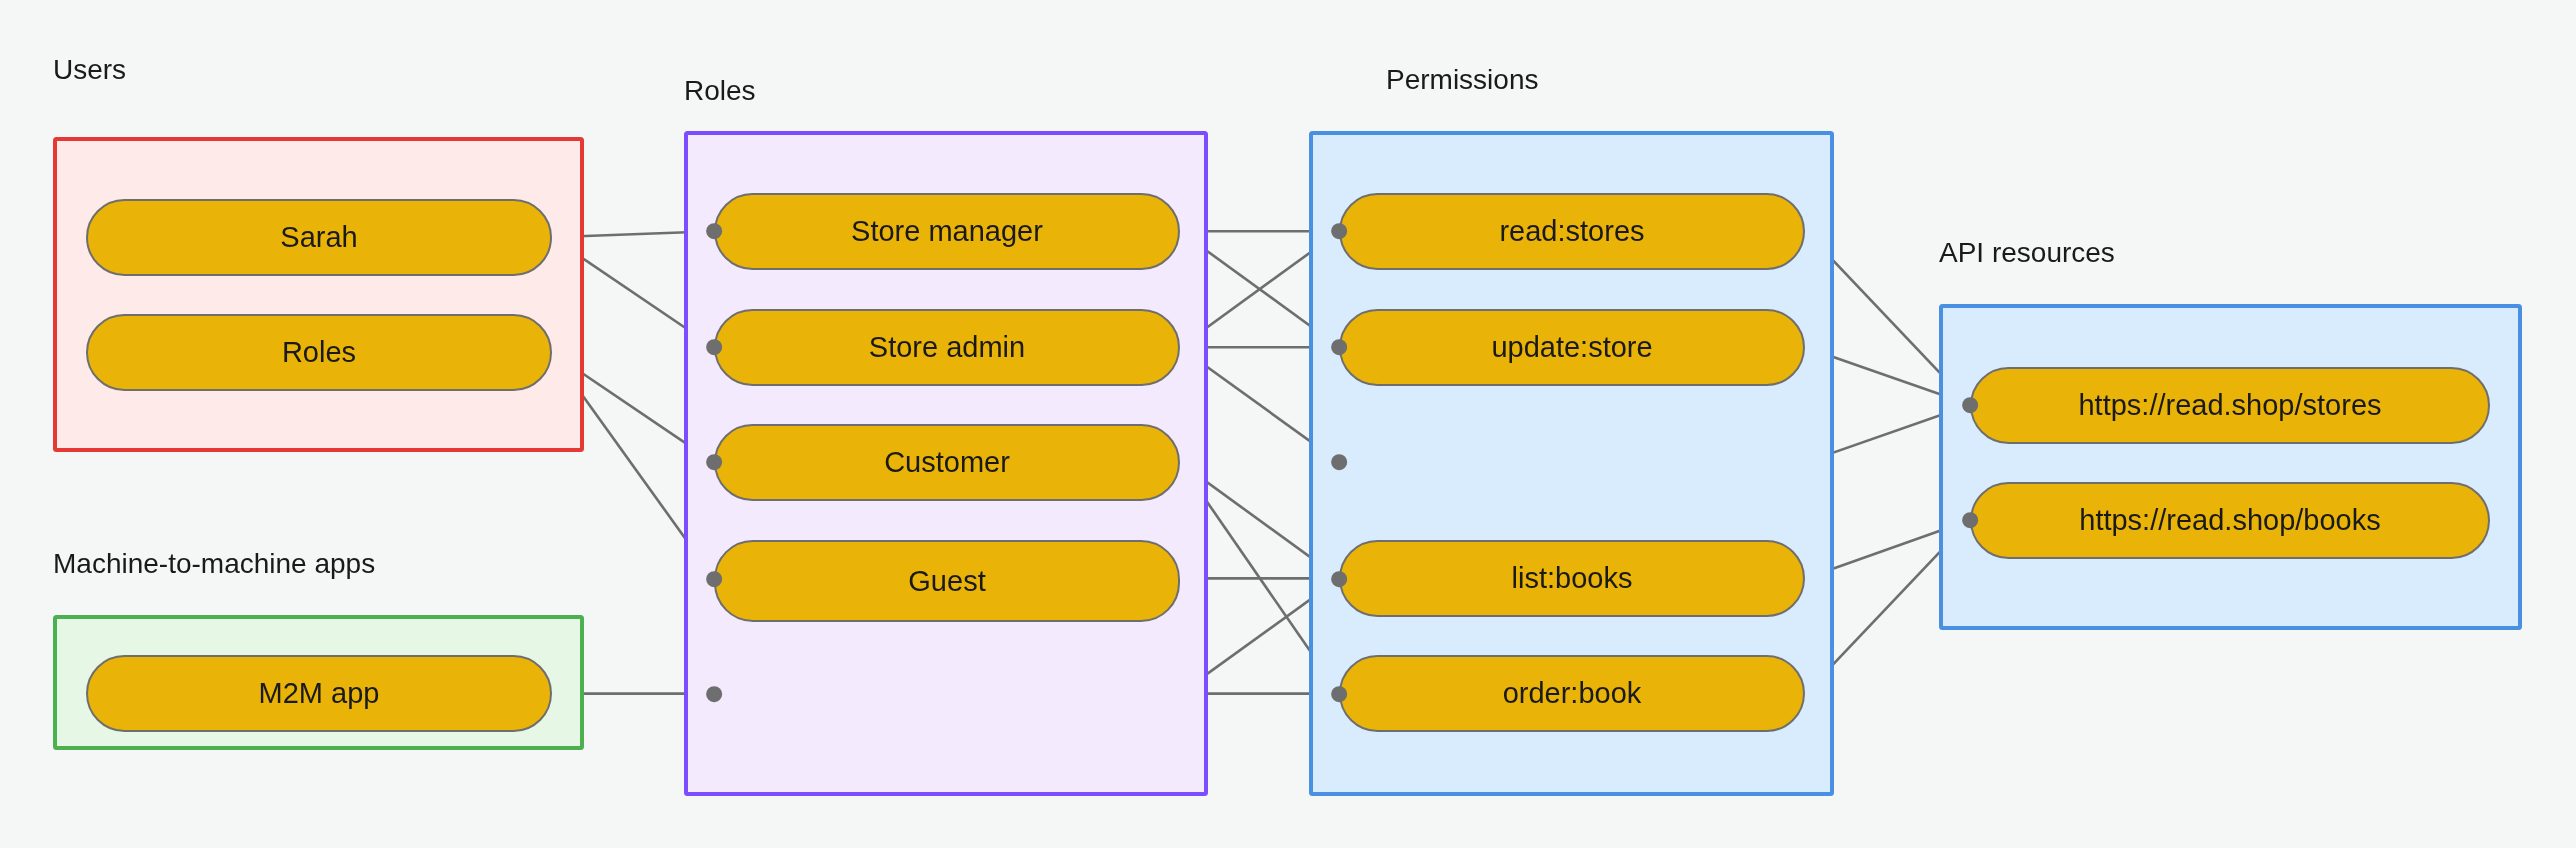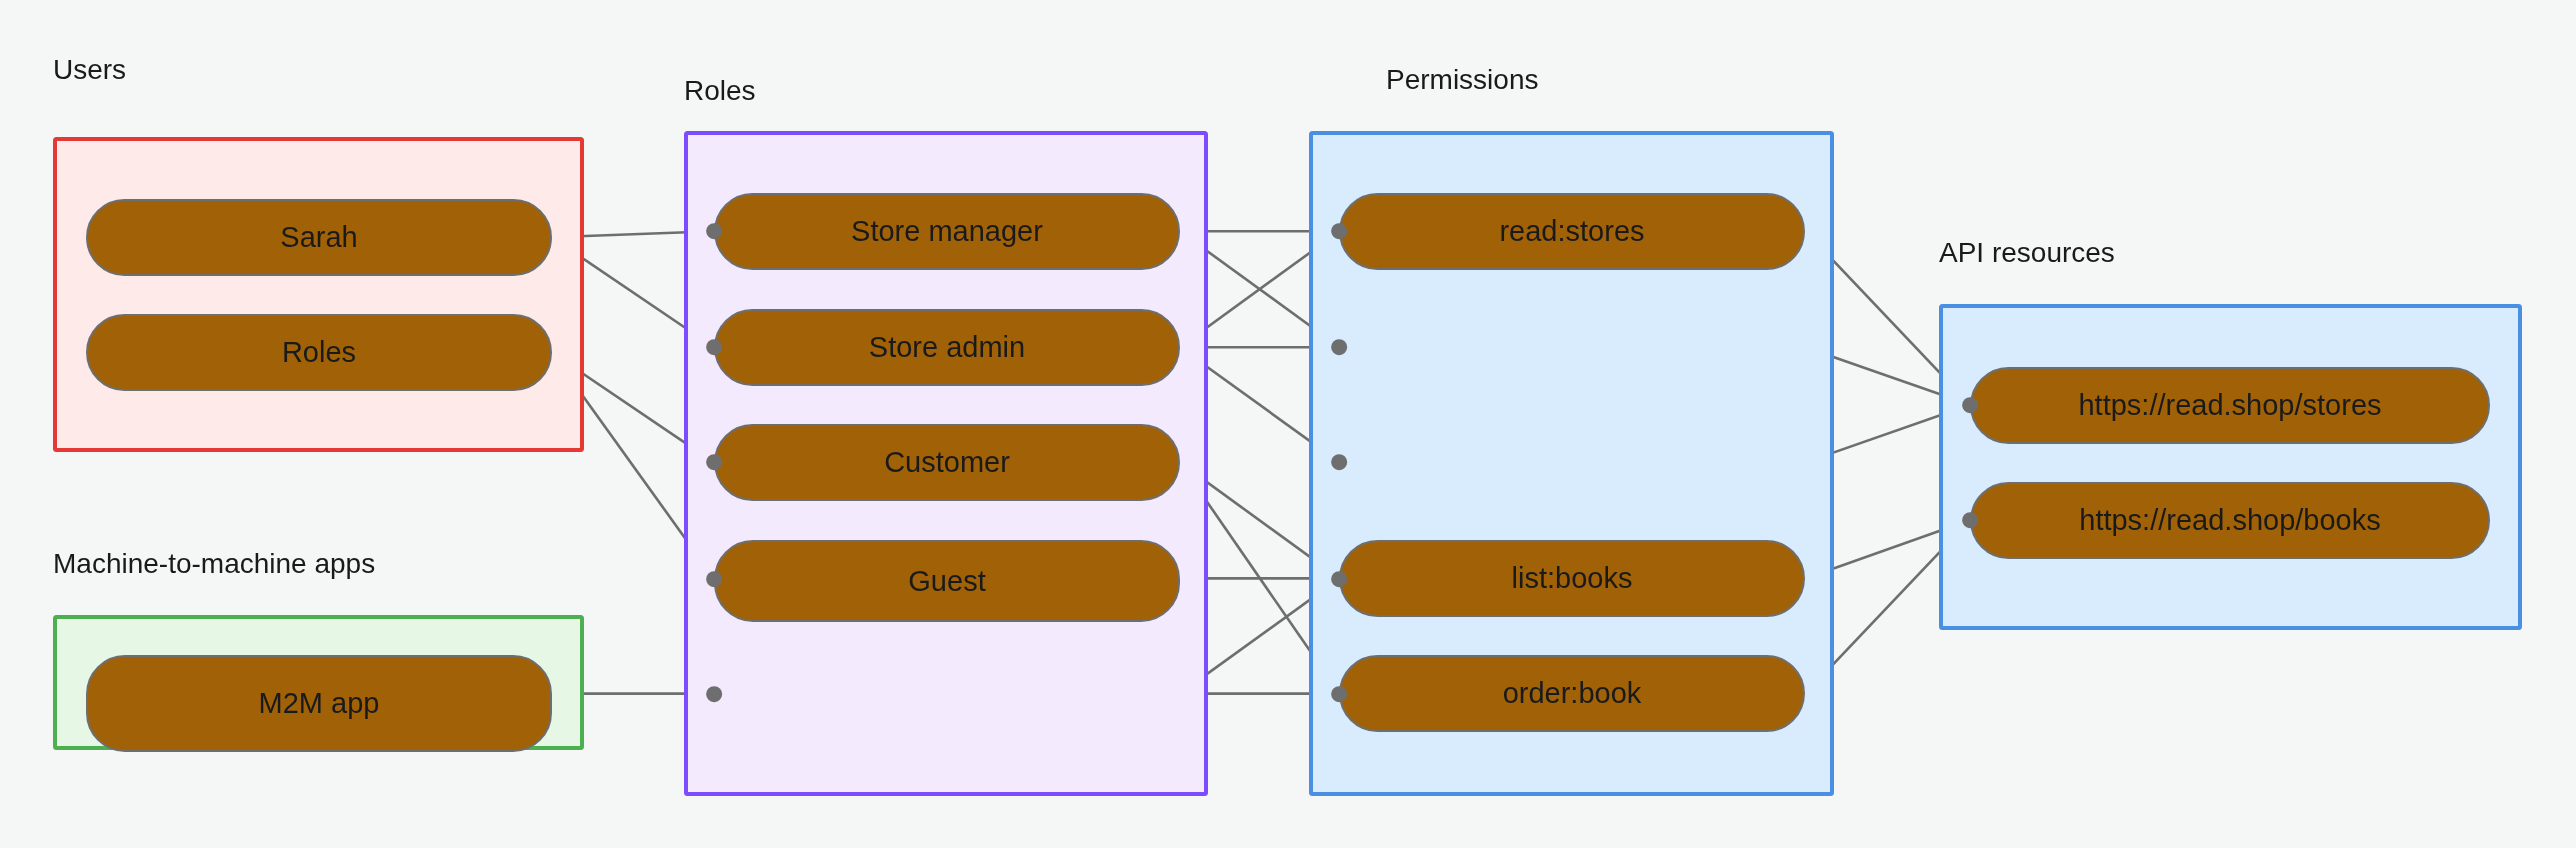--- a/index.html
+++ b/index.html
@@ -31,21 +31,21 @@
     position: absolute;
     box-sizing: border-box;
     border-style: solid;
     border-width: 4.4px;
     border-radius: 3.5px;
     z-index: 2;
   }
   .node {
     position: absolute;
     box-sizing: border-box;
-    background: #a16207;
+    background: #eab308;
     border: 2.6px solid #6e6e6e;
     border-radius: 39px;
     display: flex;
     align-items: center;
     justify-content: center;
     font-size: 29px;
     color: #1a1a1a;
     white-space: nowrap;
     z-index: 4;
   }
@@ -83,30 +83,31 @@
       <line x1="2069" y1="530" x2="2258" y2="464" stroke="#6e6e6e" stroke-width="3"></line>
       <line x1="2069" y1="663" x2="2258" y2="596" stroke="#6e6e6e" stroke-width="3"></line>
       <line x1="2069" y1="795" x2="2258" y2="596" stroke="#6e6e6e" stroke-width="3"></line>
     </svg>
 <div class="group-label" style="left: 53px; top: 54px;">Users</div>
     <div class="container" style="left: 53px; top: 137px; width: 531px; height: 315px; border-color: rgb(229, 57, 53); background: rgb(253, 234, 233);"></div>
     <div class="node" style="left: 86px; top: 199px; width: 466px; height: 77px;">Sarah</div>
     <div class="node" style="left: 86px; top: 314px; width: 466px; height: 77px;">Roles</div>
     <div class="group-label" style="left: 53px; top: 548px;">Machine-to-machine apps</div>
     <div class="container" style="left: 53px; top: 615px; width: 531px; height: 135px; border-color: rgb(76, 175, 80); background: rgb(230, 247, 230);"></div>
-    <div class="node" style="left: 86px; top: 655px; width: 466px; height: 97px;">M2M app</div>
+    <div class="node" style="left: 86px; top: 655px; width: 466px; height: 77px;">M2M app</div>
     <div class="group-label" style="left: 684px; top: 51px; margin-top: 24px;">Roles</div>
     <div class="container" style="left: 684px; top: 131px; width: 524px; height: 665px; border-color: rgb(124, 77, 255); background: rgb(243, 234, 253);"></div>
     <div class="node" style="left: 714px; top: 193px; width: 466px; height: 77px;">Store manager</div>
     <div class="node" style="left: 714px; top: 309px; width: 466px; height: 77px;">Store admin</div>
     <div class="node" style="left: 714px; top: 424px; width: 466px; height: 77px;">Customer</div>
     <div class="node" style="left: 714px; top: 540px; width: 466px; height: 82px;">Guest</div>
     <div class="group-label" style="left: 1386px; top: 51px; margin-top: 13px;">Permissions</div>
     <div class="container" style="left: 1309px; top: 131px; width: 525px; height: 665px; border-color: rgb(74, 144, 226); background: rgb(217, 236, 253);"></div>
     <div class="node" style="left: 1339px; top: 193px; width: 466px; height: 77px;">read:stores</div>
+    <div class="node" style="left: 1339px; top: 309px; width: 466px; height: 77px;">update:store</div>
     <div class="node" style="left: 1339px; top: 540px; width: 466px; height: 77px;">list:books</div>
     <div class="node" style="left: 1339px; top: 655px; width: 466px; height: 77px;">order:book</div>
     <div class="group-label" style="left: 1939px; top: 237px;">API resources</div>
     <div class="container" style="left: 1939px; top: 304px; width: 583px; height: 326px; border-color: rgb(74, 144, 226); background: rgb(217, 236, 253);"></div>
     <div class="node" style="left: 1970px; top: 367px; width: 520px; height: 77px;">https://read.shop/stores</div>
     <div class="node" style="left: 1970px; top: 482px; width: 520px; height: 77px;">https://read.shop/books</div>
     <div class="dot" style="left: 714px; top: 231px;"></div>
     <div class="dot" style="left: 714px; top: 347px;"></div>
     <div class="dot" style="left: 714px; top: 462px;"></div>
     <div class="dot" style="left: 714px; top: 579px;"></div>

